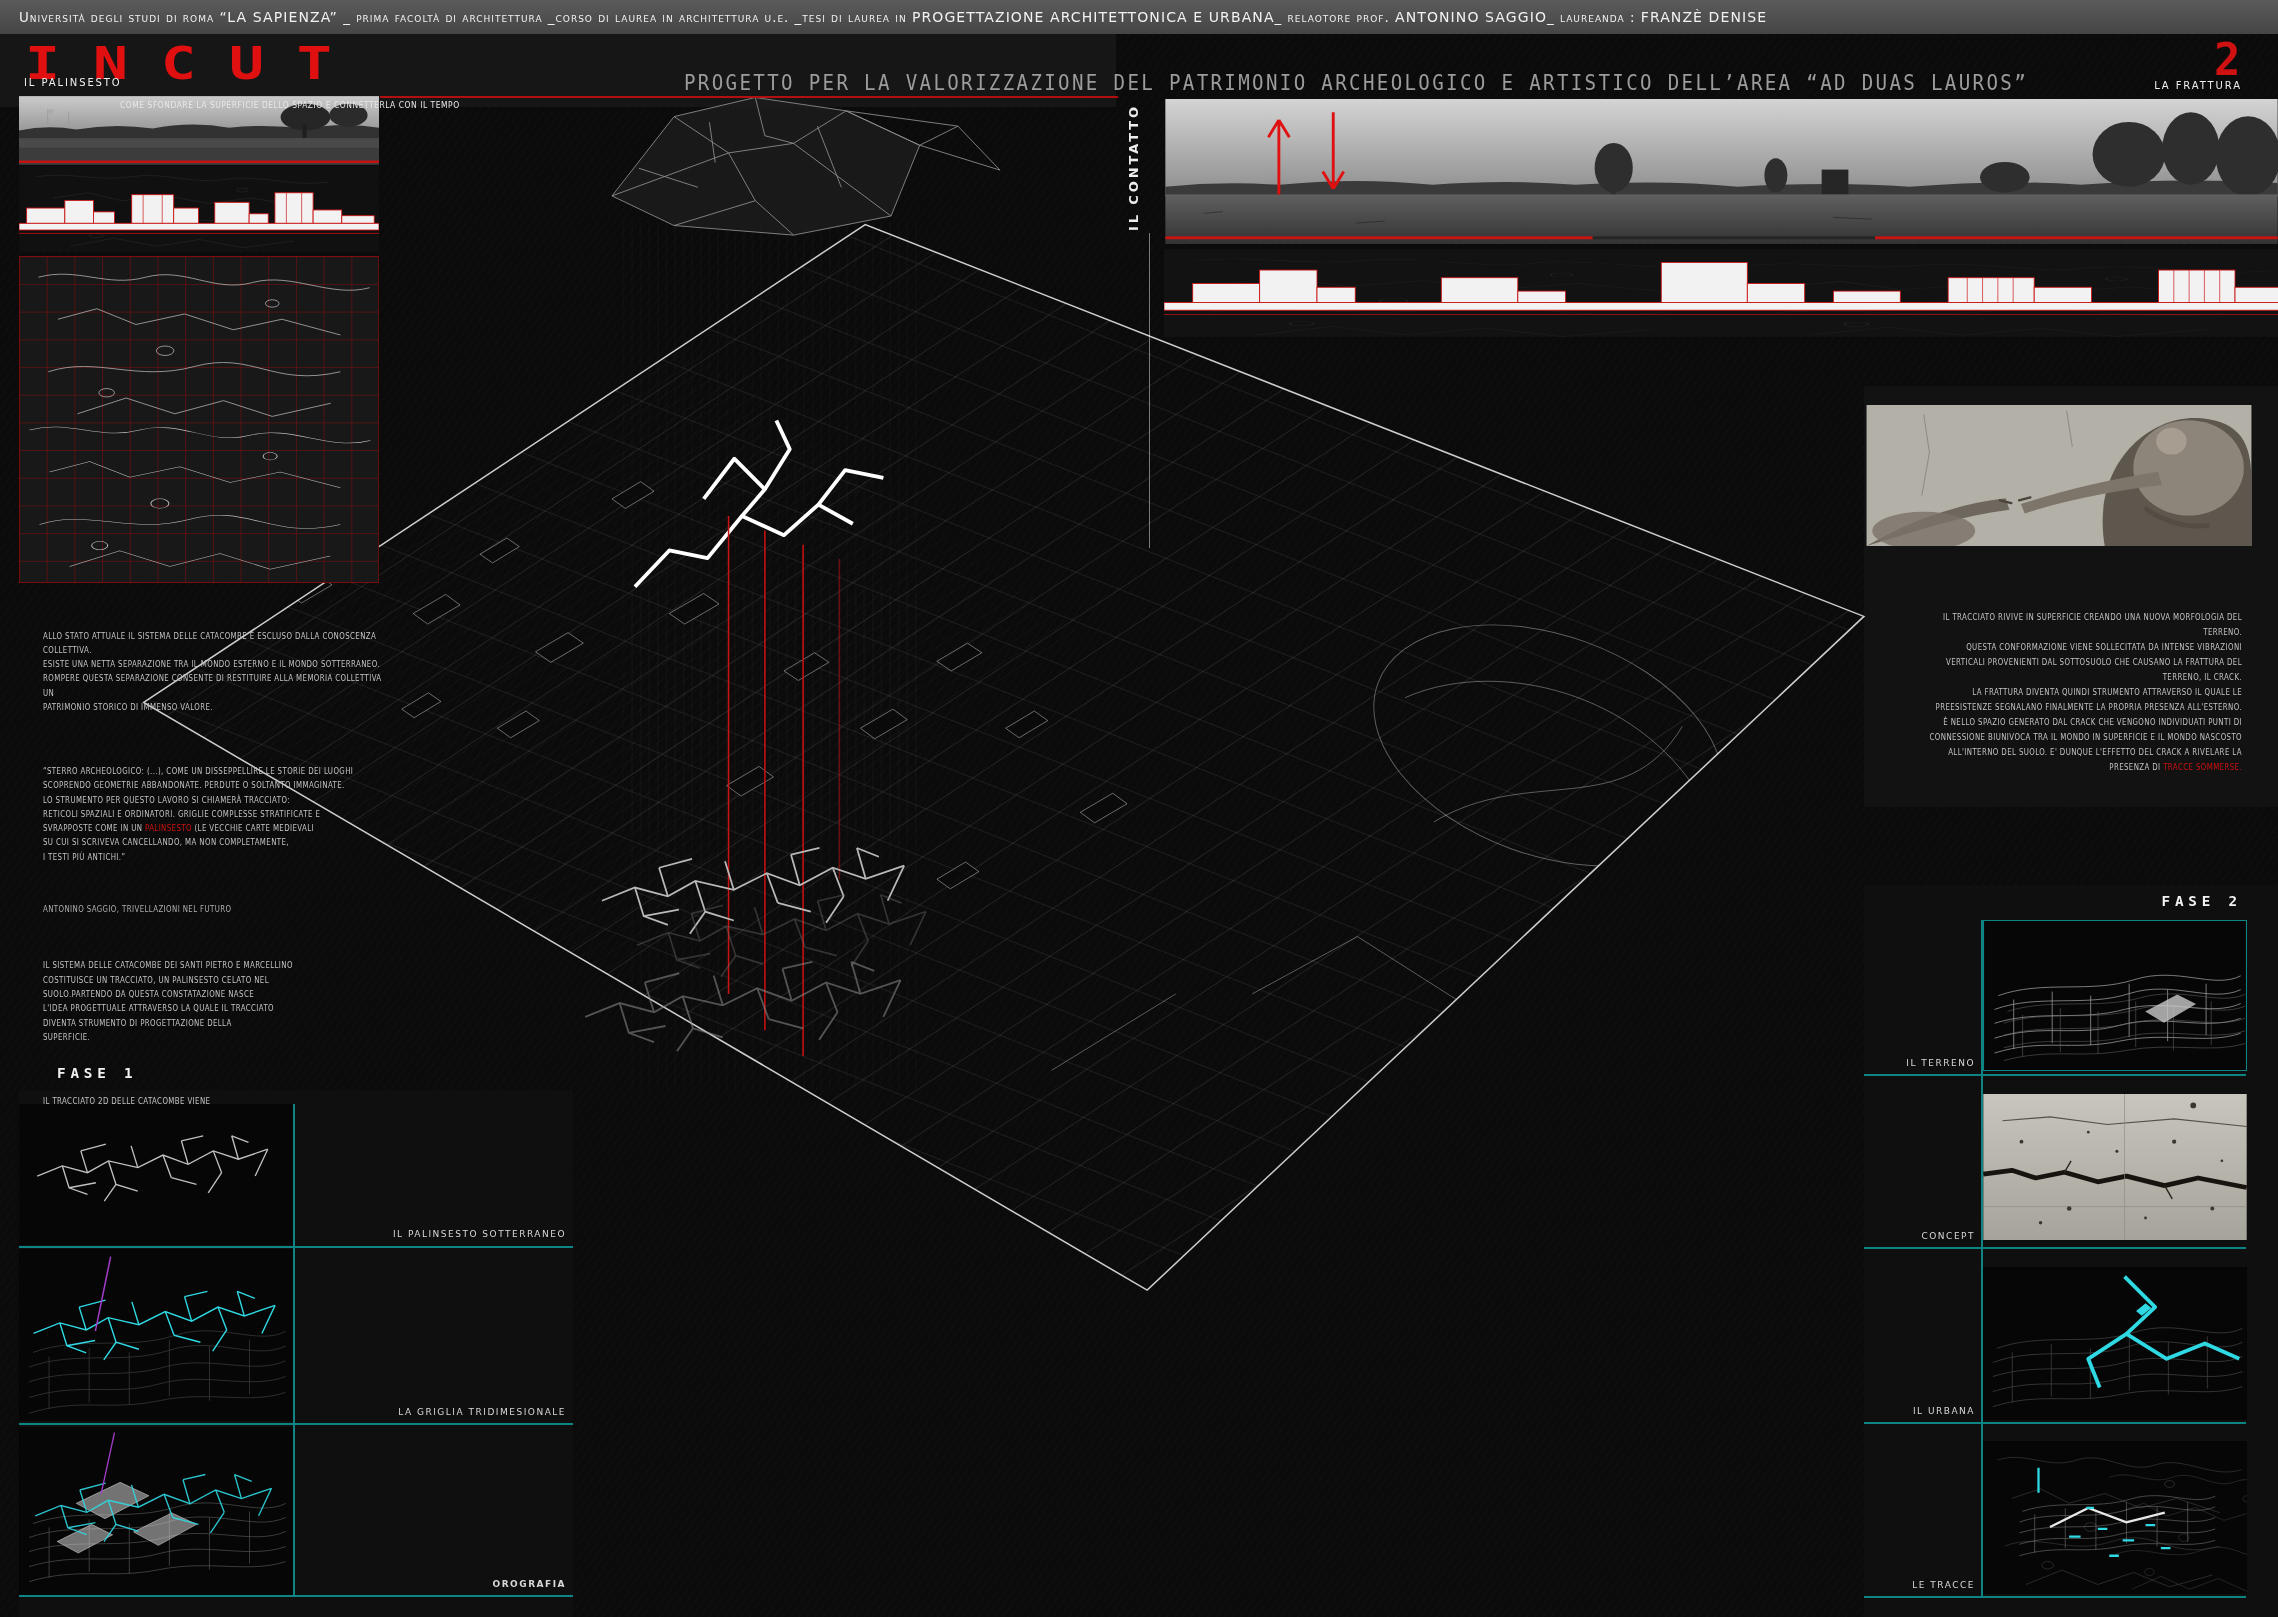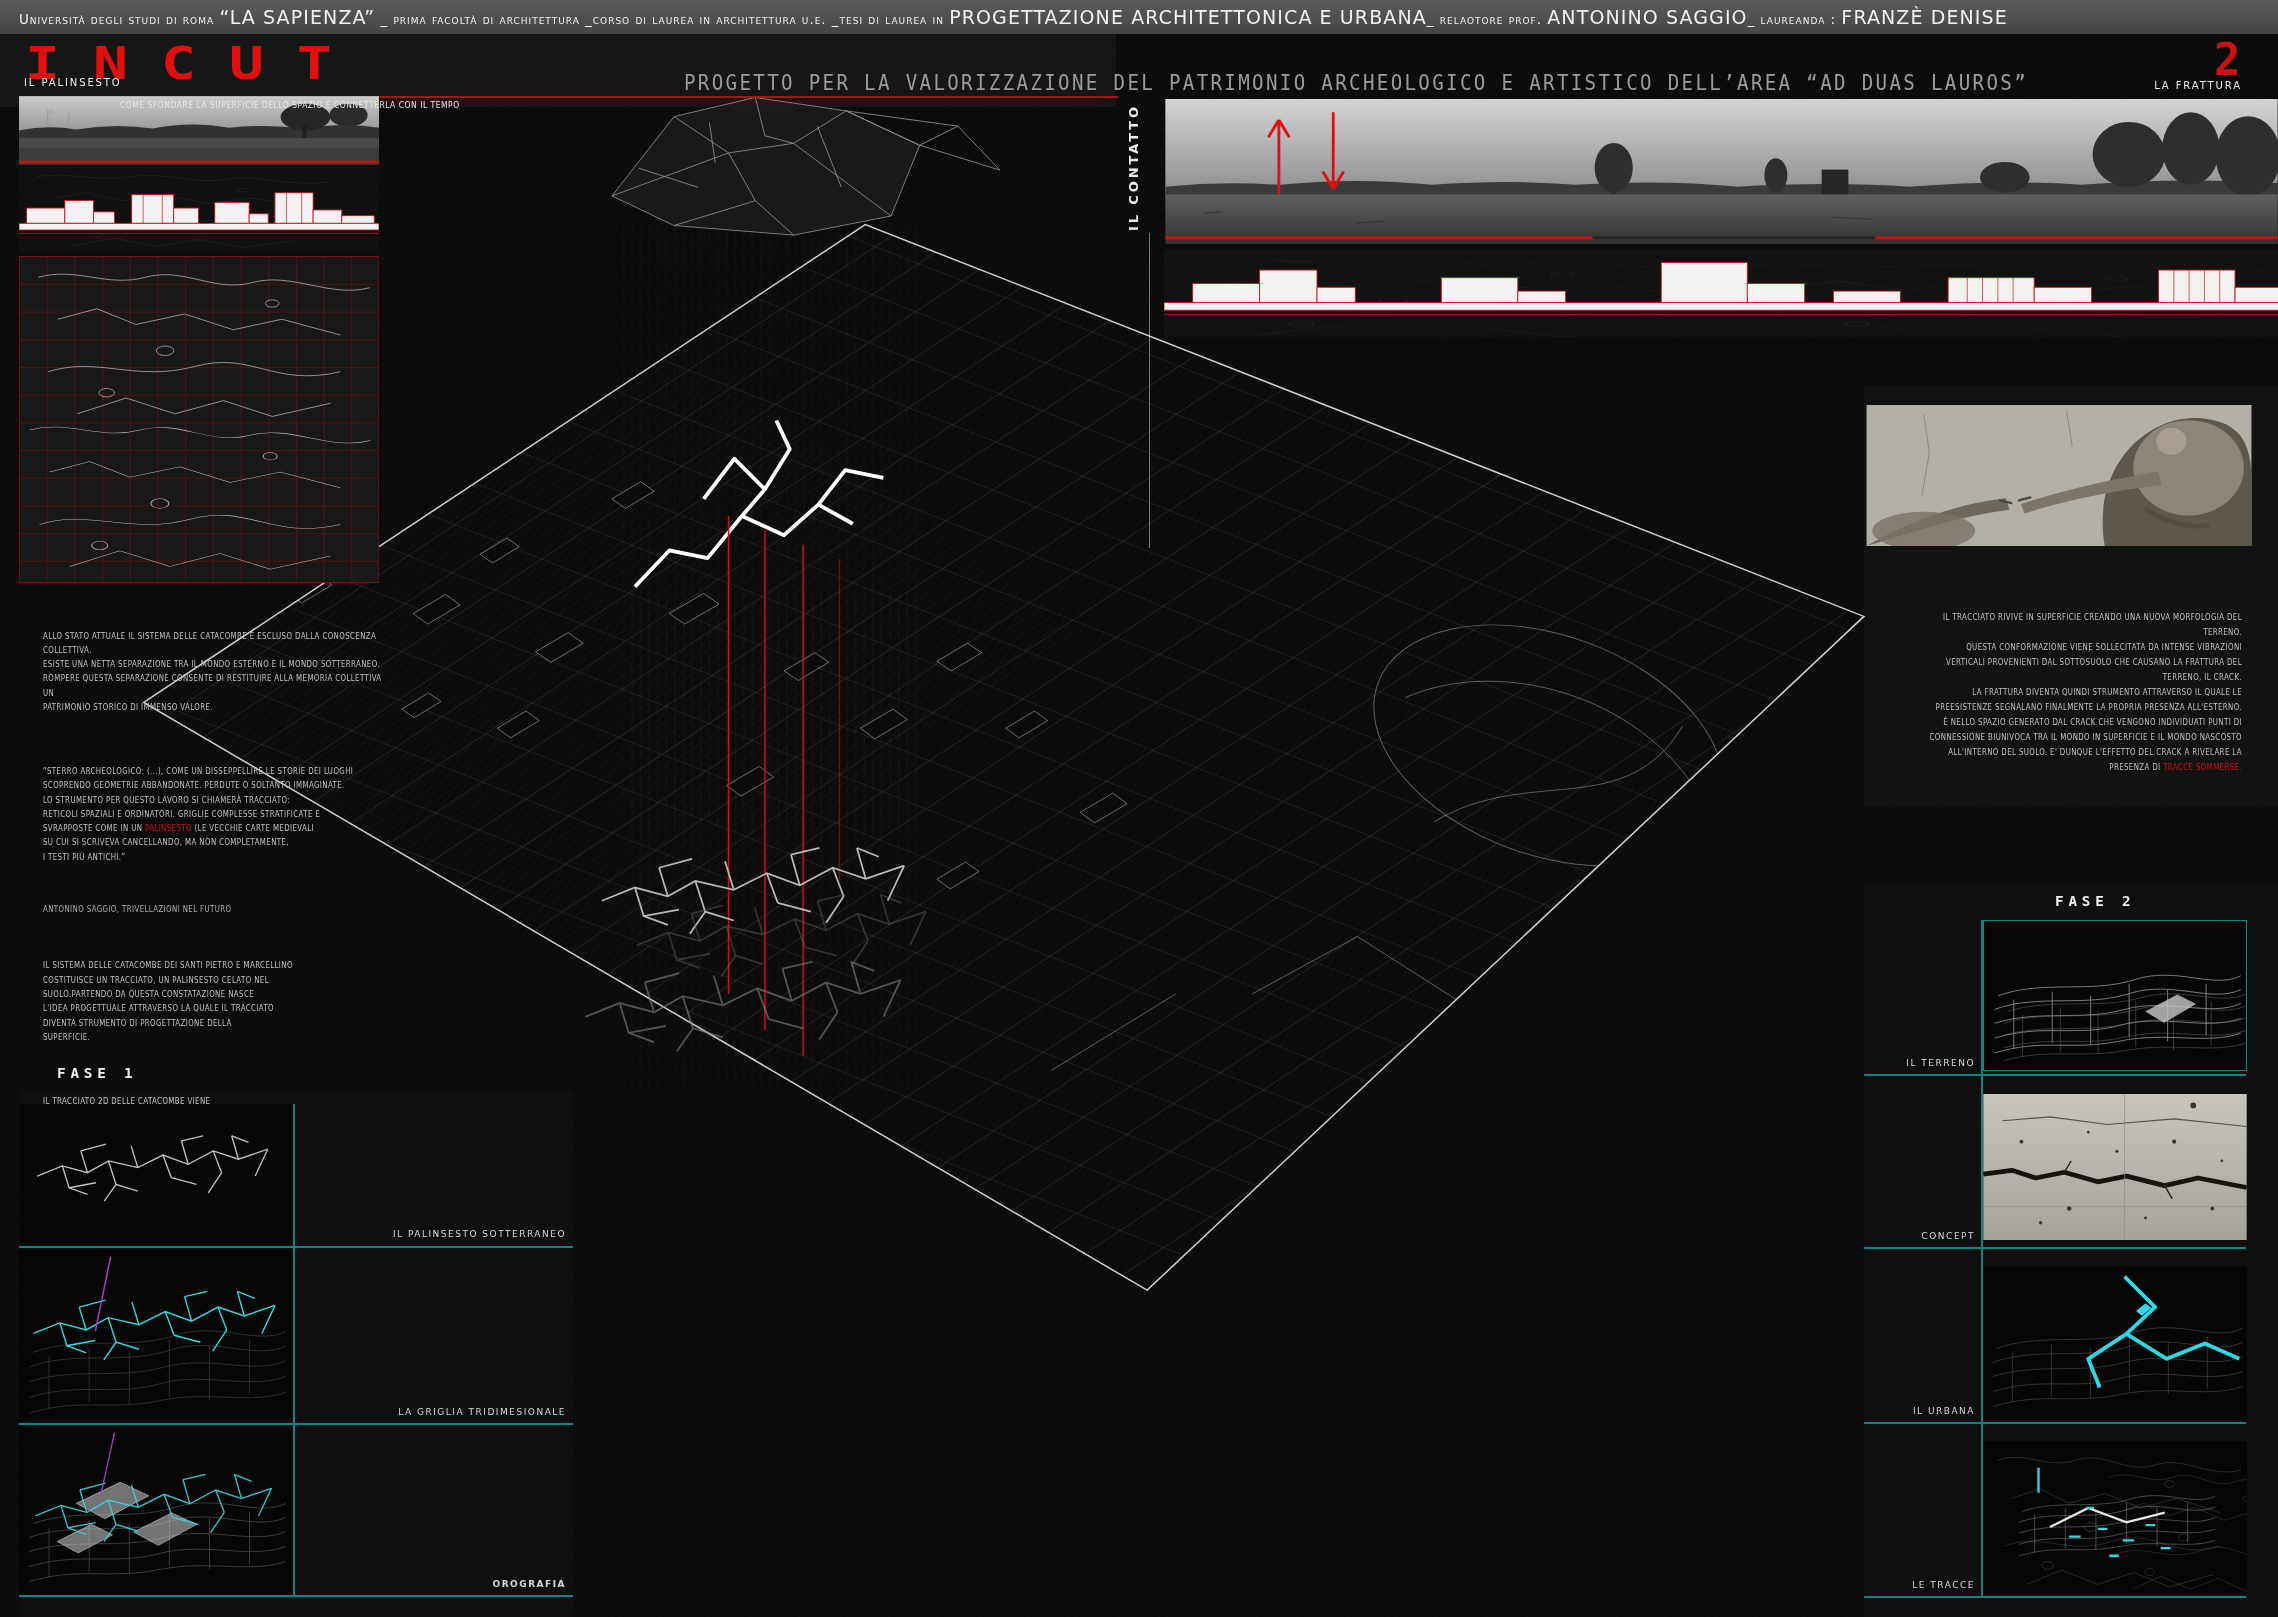--- a/index.html
+++ b/index.html
@@ -4,21 +4,21 @@
 <style>
   html,body{margin:0;padding:0;background:#000;}
   #board{position:relative;width:2279px;height:1617px;background:#0b0b0b;overflow:hidden;
     font-family:"DejaVu Sans",sans-serif;color:#c6c6c6;
     background-image:repeating-linear-gradient(125deg, rgba(255,255,255,0.015) 0 1px, transparent 1px 6.7px);}
   .abs{position:absolute;}
   
   #topbar{left:0;top:0;width:2279px;height:34px;background:linear-gradient(#5b5b5b,#454545);
     color:#f2f2f2;font-variant:small-caps;white-space:nowrap;line-height:34px;padding-left:19px;box-sizing:border-box;}
   #topbar .sc{font-size:13.4px;letter-spacing:1px;}
-  #topbar .big{font-size:19px;letter-spacing:1.1px;}
+  #topbar .big{font-size:14px;letter-spacing:1.1px;}
   #incutpanel{left:0;top:34px;width:1116px;height:73px;background:#161616;}
   #incut{left:25px;top:42px;font-family:"DejaVu Sans Mono",monospace;font-weight:bold;font-size:44px;
     color:#e01010;letter-spacing:25px;transform:scaleX(1.32);transform-origin:left top;line-height:1;}
   #redrule{left:380px;top:96px;width:738px;height:1.9px;background:#b40f0f;}
   #tagline{left:120px;top:100px;width:344px;font-size:8.6px;letter-spacing:0.6px;color:#e8e8e8;
     transform:scaleX(0.88);transform-origin:left top;white-space:nowrap;}
   #projecttitle{left:684px;top:71px;font-size:20.6px;letter-spacing:2.5px;color:#9c9c9c;white-space:nowrap;
     font-family:"DejaVu Sans Mono",monospace;transform:scaleX(0.93);transform-origin:left top;}
   #pagenum{left:2214px;top:38px;font-family:"DejaVu Sans Mono",monospace;font-weight:bold;font-size:44px;color:#d01111;line-height:1;}
   
@@ -388,21 +388,21 @@
 QUESTA CONFORMAZIONE VIENE SOLLECITATA DA INTENSE VIBRAZIONI
 VERTICALI PROVENIENTI DAL SOTTOSUOLO CHE CAUSANO LA FRATTURA DEL
 TERRENO, IL CRACK.
 LA FRATTURA DIVENTA QUINDI STRUMENTO ATTRAVERSO IL QUALE LE
 PREESISTENZE SEGNALANO FINALMENTE LA PROPRIA PRESENZA ALL'ESTERNO.
 È NELLO SPAZIO GENERATO DAL CRACK CHE VENGONO INDIVIDUATI PUNTI DI
 CONNESSIONE BIUNIVOCA TRA IL MONDO IN SUPERFICIE E IL MONDO NASCOSTO
 ALL'INTERNO DEL SUOLO. E' DUNQUE L'EFFETTO DEL CRACK A RIVELARE LA
 PRESENZA DI </span><span class="red">TRACCE SOMMERSE.</span></div>
 
-  <div class="abs faselabel" style="left:2055px;top:893px;width:187px;z-index:4;">FASE 2</div>
+  <div class="abs faselabel" style="left:2055px;top:893px;width:187px;text-align:right;z-index:4;">FASE 2</div>
 
   <svg class="abs" style="left:1983px;top:920px;z-index:3;border:1px solid #0e8585;box-sizing:border-box;" width="264" height="151" viewBox="0 0 276 158">
     <rect width="276" height="158" fill="#060606"></rect>
     <use href="#mesh" transform="translate(0,14) scale(1.02,1.05)" style="color:#9a9a9a"></use>
     <use href="#mesh" transform="translate(10,40) scale(1.0,0.9)" style="color:#6c6c6c" opacity="0.7"></use>
     <path d="M170 96 l34 -18 l20 10 l-34 20 z" fill="#c9c9c9" opacity="0.8"></path>
   </svg>
   <svg class="abs" style="left:1983px;top:1094px;z-index:3;" width="264" height="146" viewBox="0 0 276 153">
     <defs>
         <linearGradient id="conc" x1="0" y1="0" x2="0" y2="1">

